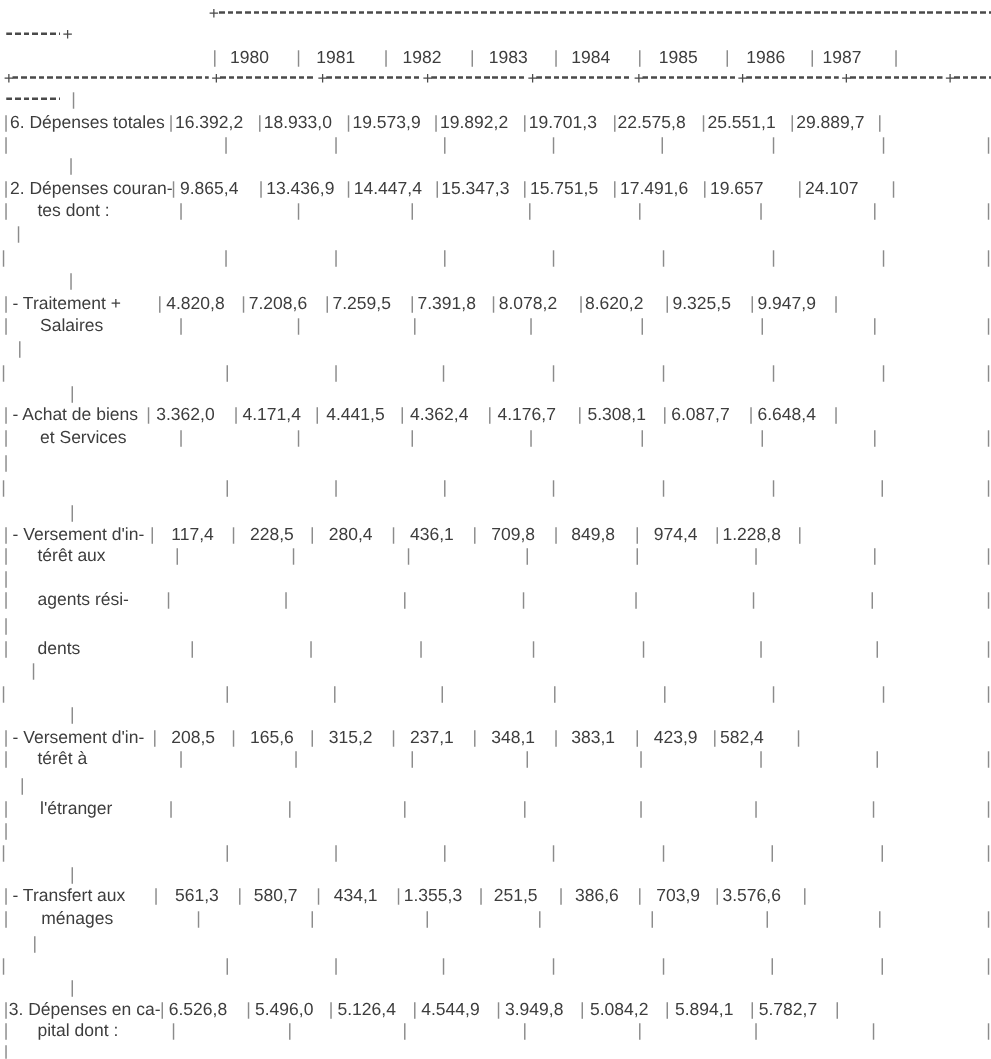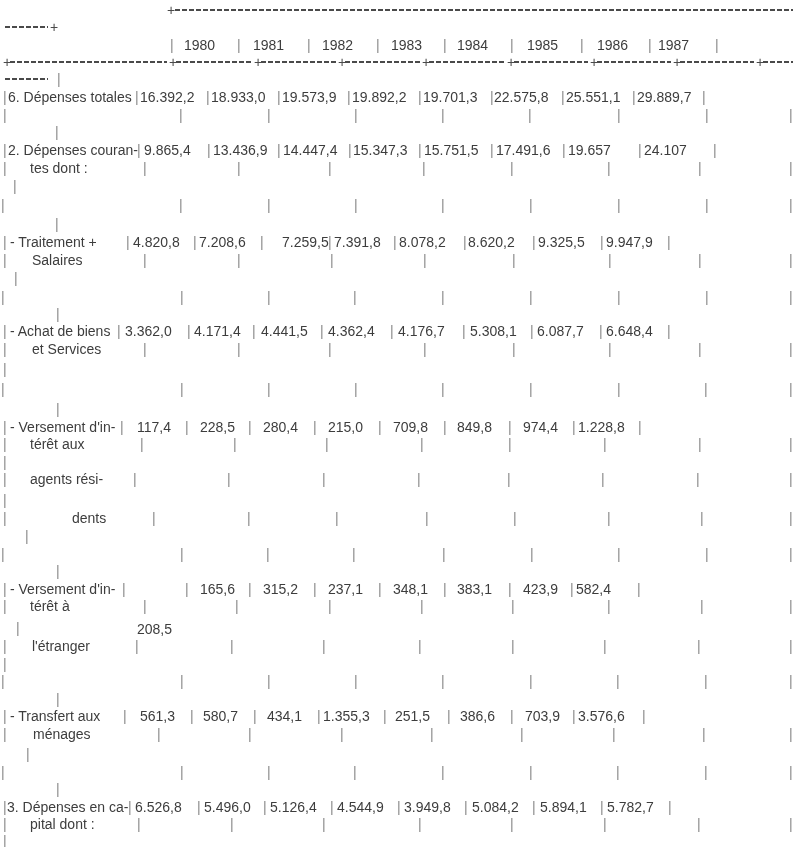--- a/index.html
+++ b/index.html
@@ -166,21 +166,21 @@
       <span class="seg pipe" style="left: 260px;">|</span>
       <span class="seg pipe" style="left: 328px;">|</span>
       <span class="seg pipe" style="left: 393px;">|</span>
       <span class="seg pipe" style="left: 463px;">|</span>
       <span class="seg pipe" style="left: 532px;">|</span>
       <span class="seg pipe" style="left: 600px;">|</span>
       <span class="seg pipe" style="left: 667px;">|</span>
       <span class="seg txt" style="left: 10px;">- Traitement +</span>
       <span class="seg txt" style="left: 133px;">4.820,8</span>
       <span class="seg txt" style="left: 199px;">7.208,6</span>
-      <span class="seg txt" style="left: 266px; margin-left: 16px;">7.259,5</span>
+      <span class="seg txt" style="left: 266px;">7.259,5</span>
       <span class="seg txt" style="left: 334px;">7.391,8</span>
       <span class="seg txt" style="left: 399px;">8.078,2</span>
       <span class="seg txt" style="left: 468px;">8.620,2</span>
       <span class="seg txt" style="left: 538px;">9.325,5</span>
       <span class="seg txt" style="left: 606px;">9.947,9</span>
     </div>
     <div class="line" style="top: 252px;">
       <span class="seg pipe" style="left: 3px;">|</span>
       <span class="seg pipe" style="left: 143px;">|</span>
       <span class="seg pipe" style="left: 237px;">|</span>
@@ -267,21 +267,21 @@
       <span class="seg pipe" style="left: 313px;">|</span>
       <span class="seg pipe" style="left: 378px;">|</span>
       <span class="seg pipe" style="left: 443px;">|</span>
       <span class="seg pipe" style="left: 508px;">|</span>
       <span class="seg pipe" style="left: 572px;">|</span>
       <span class="seg pipe" style="left: 638px;">|</span>
       <span class="seg txt" style="left: 10px;">- Versement d'in-</span>
       <span class="seg txt" style="left: 137px;">117,4</span>
       <span class="seg txt" style="left: 200px;">228,5</span>
       <span class="seg txt" style="left: 263px;">280,4</span>
-      <span class="seg txt" style="left: 328px;">215,0</span>
+      <span class="seg txt" style="left: 328px;">436,1</span>
       <span class="seg txt" style="left: 393px;">709,8</span>
       <span class="seg txt" style="left: 457px;">849,8</span>
       <span class="seg txt" style="left: 523px;">974,4</span>
       <span class="seg txt" style="left: 578px;">1.228,8</span>
     </div>
     <div class="line" style="top: 436px;">
       <span class="seg pipe" style="left: 3px;">|</span>
       <span class="seg pipe" style="left: 140px;">|</span>
       <span class="seg pipe" style="left: 233px;">|</span>
       <span class="seg pipe" style="left: 325px;">|</span>
@@ -313,21 +313,21 @@
     <div class="line" style="top: 510px;">
       <span class="seg pipe" style="left: 3px;">|</span>
       <span class="seg pipe" style="left: 152px;">|</span>
       <span class="seg pipe" style="left: 247px;">|</span>
       <span class="seg pipe" style="left: 335px;">|</span>
       <span class="seg pipe" style="left: 425px;">|</span>
       <span class="seg pipe" style="left: 513px;">|</span>
       <span class="seg pipe" style="left: 607px;">|</span>
       <span class="seg pipe" style="left: 700px;">|</span>
       <span class="seg pipe" style="left: 789px;">|</span>
-      <span class="seg txt" style="left: 30px; margin-left: 42px;">dents</span>
+      <span class="seg txt" style="left: 30px;">dents</span>
     </div>
     <div class="line" style="top: 528px;">
       <span class="seg pipe" style="left: 25px;">|</span>
     </div>
     <div class="line" style="top: 546px;">
       <span class="seg pipe" style="left: 1px;">|</span>
       <span class="seg pipe" style="left: 180px;">|</span>
       <span class="seg pipe" style="left: 266px;">|</span>
       <span class="seg pipe" style="left: 352px;">|</span>
       <span class="seg pipe" style="left: 442px;">|</span>
@@ -344,21 +344,21 @@
       <span class="seg pipe" style="left: 122px;">|</span>
       <span class="seg pipe" style="left: 185px;">|</span>
       <span class="seg pipe" style="left: 248px;">|</span>
       <span class="seg pipe" style="left: 313px;">|</span>
       <span class="seg pipe" style="left: 378px;">|</span>
       <span class="seg pipe" style="left: 443px;">|</span>
       <span class="seg pipe" style="left: 508px;">|</span>
       <span class="seg pipe" style="left: 570px;">|</span>
       <span class="seg pipe" style="left: 637px;">|</span>
       <span class="seg txt" style="left: 10px;">- Versement d'in-</span>
-      <span class="seg txt" style="left: 137px; margin-top: 40px;">208,5</span>
+      <span class="seg txt" style="left: 137px;">208,5</span>
       <span class="seg txt" style="left: 200px;">165,6</span>
       <span class="seg txt" style="left: 263px;">315,2</span>
       <span class="seg txt" style="left: 328px;">237,1</span>
       <span class="seg txt" style="left: 393px;">348,1</span>
       <span class="seg txt" style="left: 457px;">383,1</span>
       <span class="seg txt" style="left: 523px;">423,9</span>
       <span class="seg txt" style="left: 576px;">582,4</span>
     </div>
     <div class="line" style="top: 598px;">
       <span class="seg pipe" style="left: 3px;">|</span>

